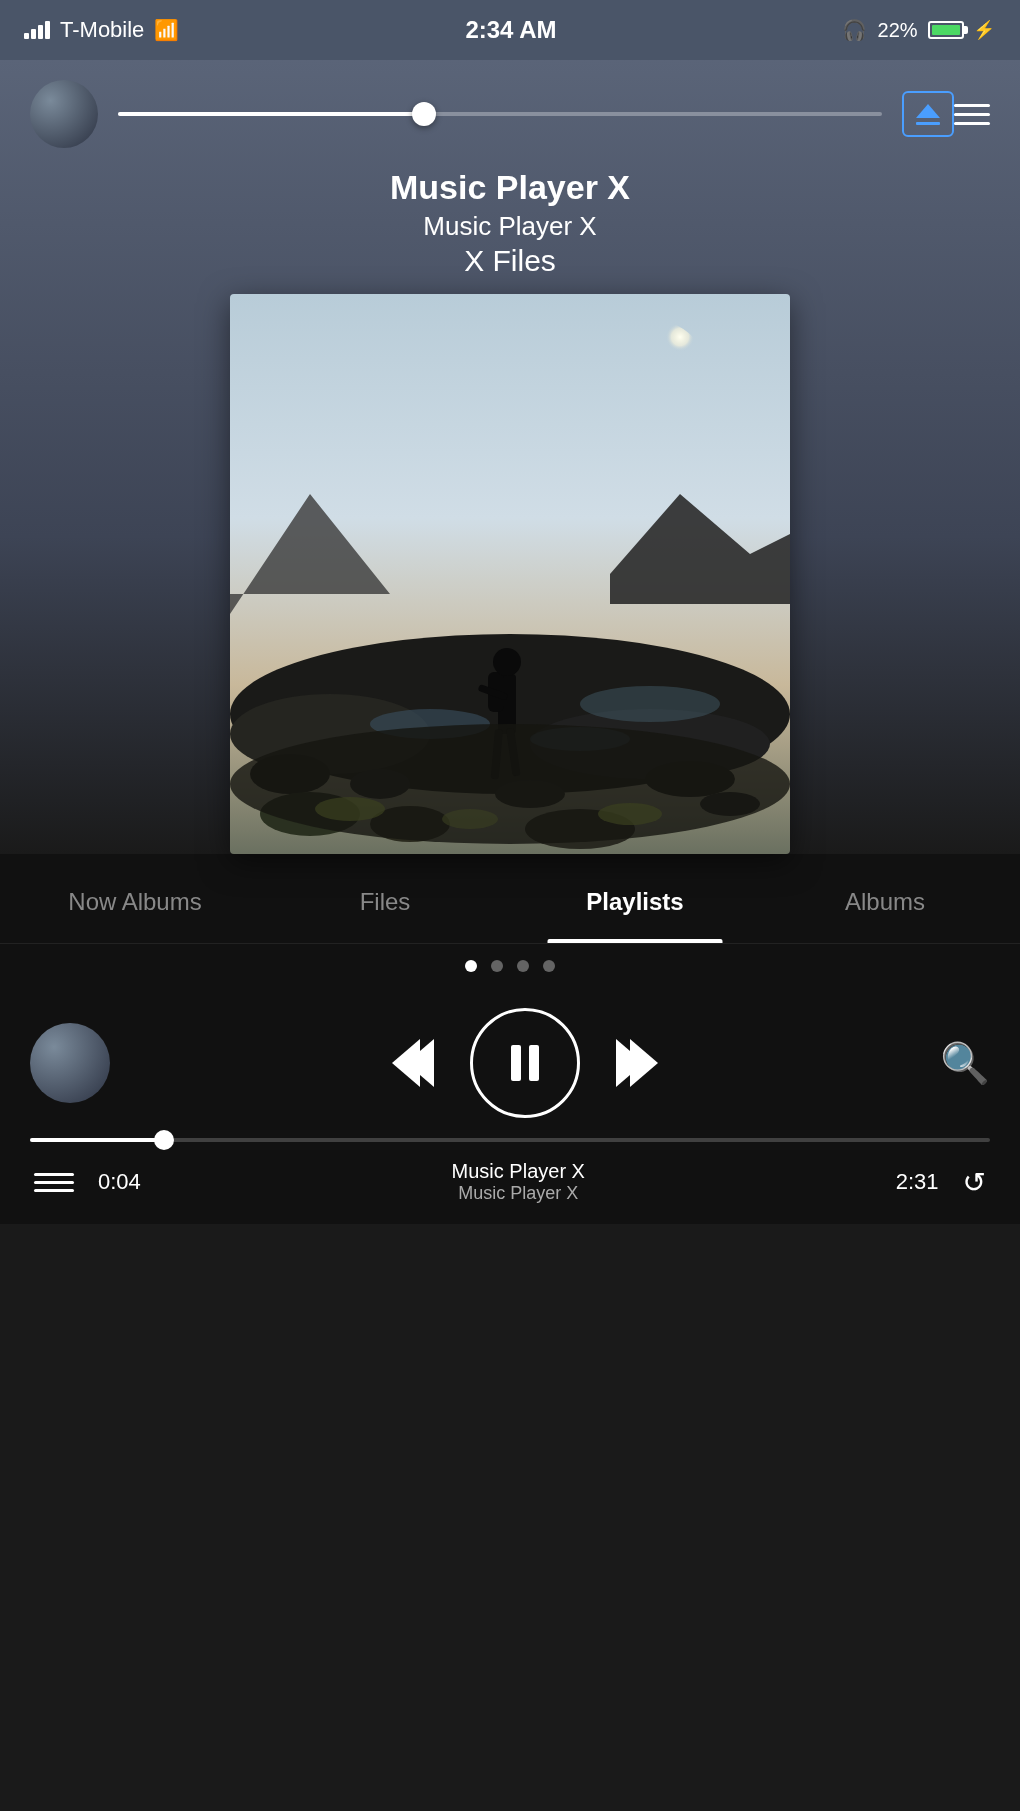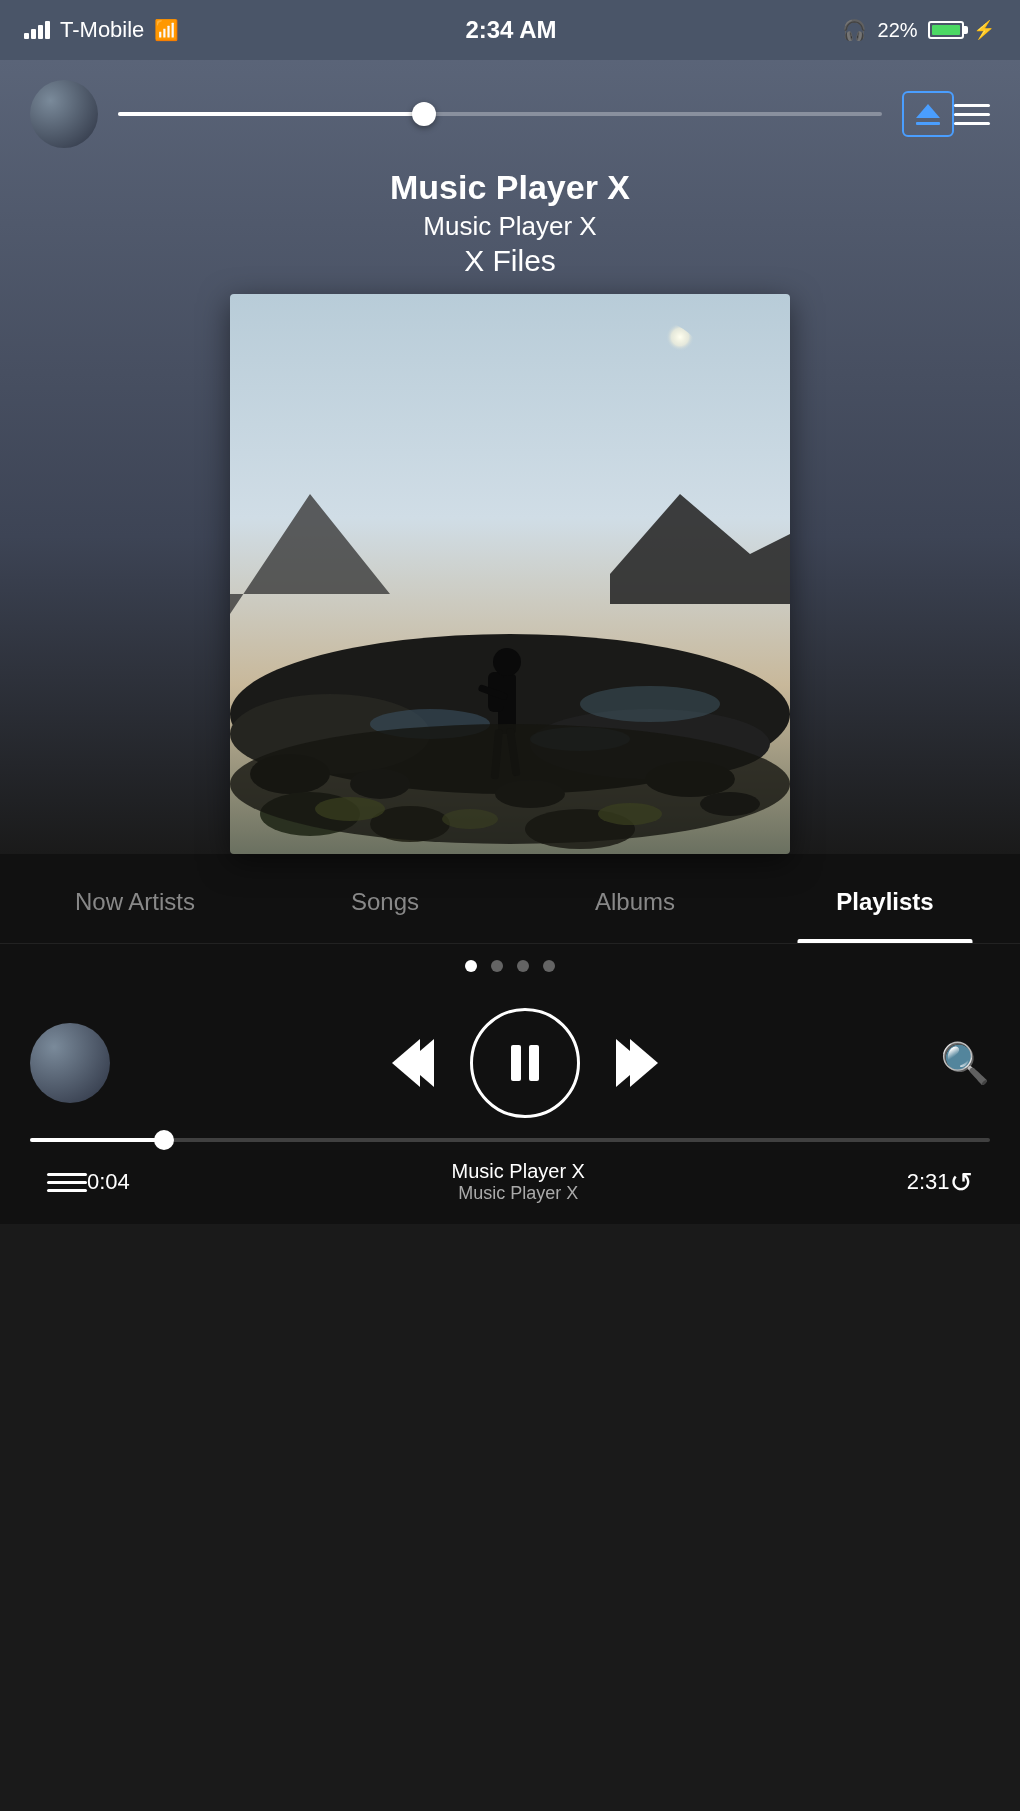--- a/index.html
+++ b/index.html
@@ -302,24 +302,25 @@
       background: white;
       border-radius: 50%;
       position: absolute;
       top: 50%; transform: translateY(-50%);
       left: 14%; margin-left: -10px;
     }
 
     
     .mini-player-row {
       background: #111;
-      padding: 8px 47px 20px;
+      padding: 8px 34px 20px;
       display: flex;
       align-items: center;
       justify-content: space-between;
+      gap: 24px;
     }
 
     .mini-list-btn {
       background: transparent; border: none; cursor: pointer;
       display: flex; flex-direction: column; gap: 5px;
     }
     .mini-list-line {
       width: 40px; height: 3px;
       background: white; border-radius: 2px;
     }
@@ -485,30 +486,30 @@
 
       <ellipse cx="120" cy="515" rx="35" ry="12" fill="#3a4020" opacity="0.7"></ellipse>
       <ellipse cx="240" cy="525" rx="28" ry="10" fill="#3a4022" opacity="0.6"></ellipse>
       <ellipse cx="400" cy="520" rx="32" ry="11" fill="#3a4020" opacity="0.7"></ellipse>
     </svg>
   </div>
 </div>
 
 <div class="tab-bar">
   <div class="tab-item">
-    <span>Now Artists</span>
+    <span>Now Albums</span>
   </div>
   <div class="tab-item">
-    <span>Songs</span>
+    <span>Files</span>
+  </div>
+  <div class="tab-item active">
+    <span>Playlists</span>
   </div>
   <div class="tab-item">
     <span>Albums</span>
-  </div>
-  <div class="tab-item active">
-    <span>Playlists</span>
   </div>
 </div>
 
 <div class="page-dots">
   <div class="dot active"></div>
   <div class="dot"></div>
   <div class="dot"></div>
   <div class="dot"></div>
 </div>
 

